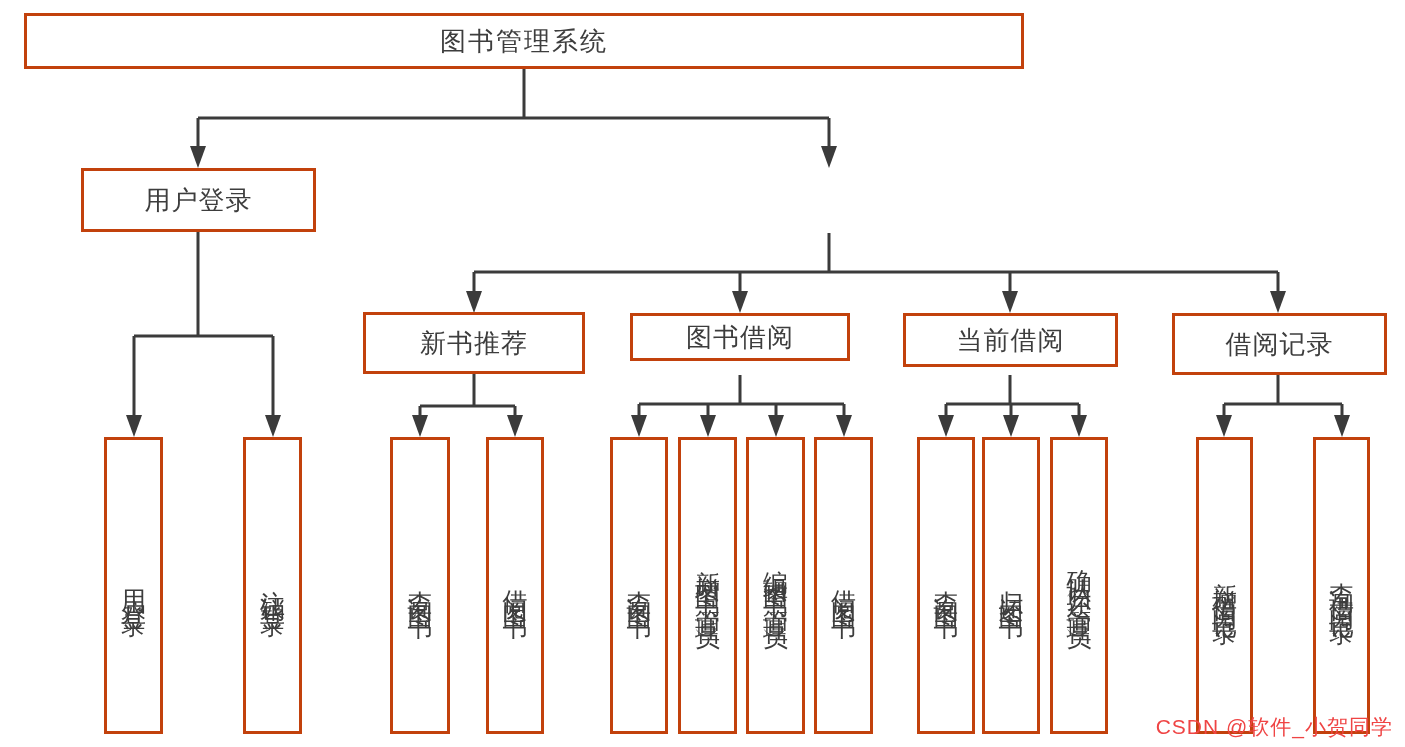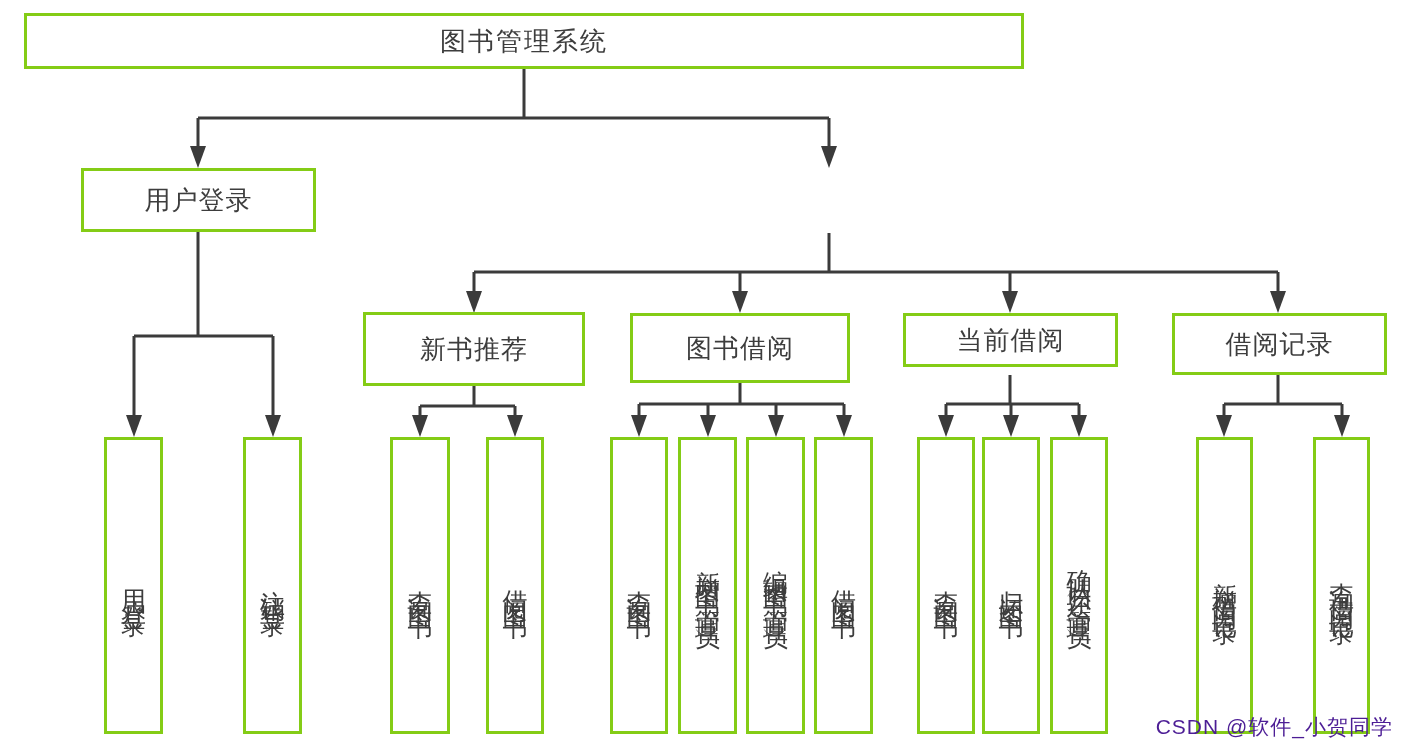--- a/index.html
+++ b/index.html
@@ -3,31 +3,31 @@
 <meta charset="utf-8">
 <style>
   html,body{margin:0;padding:0;background:#ffffff;}
   #stage{
     position:relative;width:1405px;height:747px;background:#ffffff;overflow:hidden;
     font-family:"Liberation Sans","DejaVu Sans",sans-serif;color:#3d3d3d;
   }
   #wires{position:absolute;left:0;top:0;width:1405px;height:747px;}
   .box{
     position:absolute;box-sizing:border-box;background:#ffffff;
-    border:3px solid #84cc16;display:flex;align-items:center;justify-content:center;
+    border:3px solid #c2410c;display:flex;align-items:center;justify-content:center;
     text-align:center;
   }
   .hlabel{font-size:26px;letter-spacing:1px;white-space:nowrap;}
   .title{font-size:26px;letter-spacing:2px;}
   .leaf span{
     writing-mode:vertical-rl;text-orientation:mixed;
     font-size:25px;letter-spacing:8px;line-height:1;
   }
   #watermark{
-    position:absolute;right:12px;bottom:6px;font-size:21px;color:#4c1d95;
+    position:absolute;right:12px;bottom:6px;font-size:21px;color:#ef4444;
     letter-spacing:1px;white-space:nowrap;
   }
 </style>
 </head>
 <body>
 
 <div id="stage">
 
   <svg id="wires" viewBox="0 0 1405 747" aria-hidden="true">
 
@@ -64,24 +64,24 @@
   </svg>
 
   <div class="box" style="left:24px;top:13px;width:1000px;height:56px">
     <span class="title">图书管理系统</span>
   </div>
 
   <div class="box" style="left:81px;top:168px;width:235px;height:64px">
     <span class="hlabel">用户登录</span>
   </div>
 
-  <div class="box" style="left:363px;top:312px;width:222px;height:74px">
+  <div class="box" style="left:363px;top:312px;width:222px;height:62px">
     <span class="hlabel">新书推荐</span>
   </div>
-  <div class="box" style="left:630px;top:313px;width:220px;height:70px">
+  <div class="box" style="left:630px;top:313px;width:220px;height:48px">
     <span class="hlabel">图书借阅</span>
   </div>
   <div class="box" style="left:903px;top:313px;width:215px;height:54px">
     <span class="hlabel">当前借阅</span>
   </div>
   <div class="box" style="left:1172px;top:313px;width:215px;height:62px">
     <span class="hlabel">借阅记录</span>
   </div>
 
   <div class="box leaf" style="left:104px;top:437px;width:59px;height:297px">

